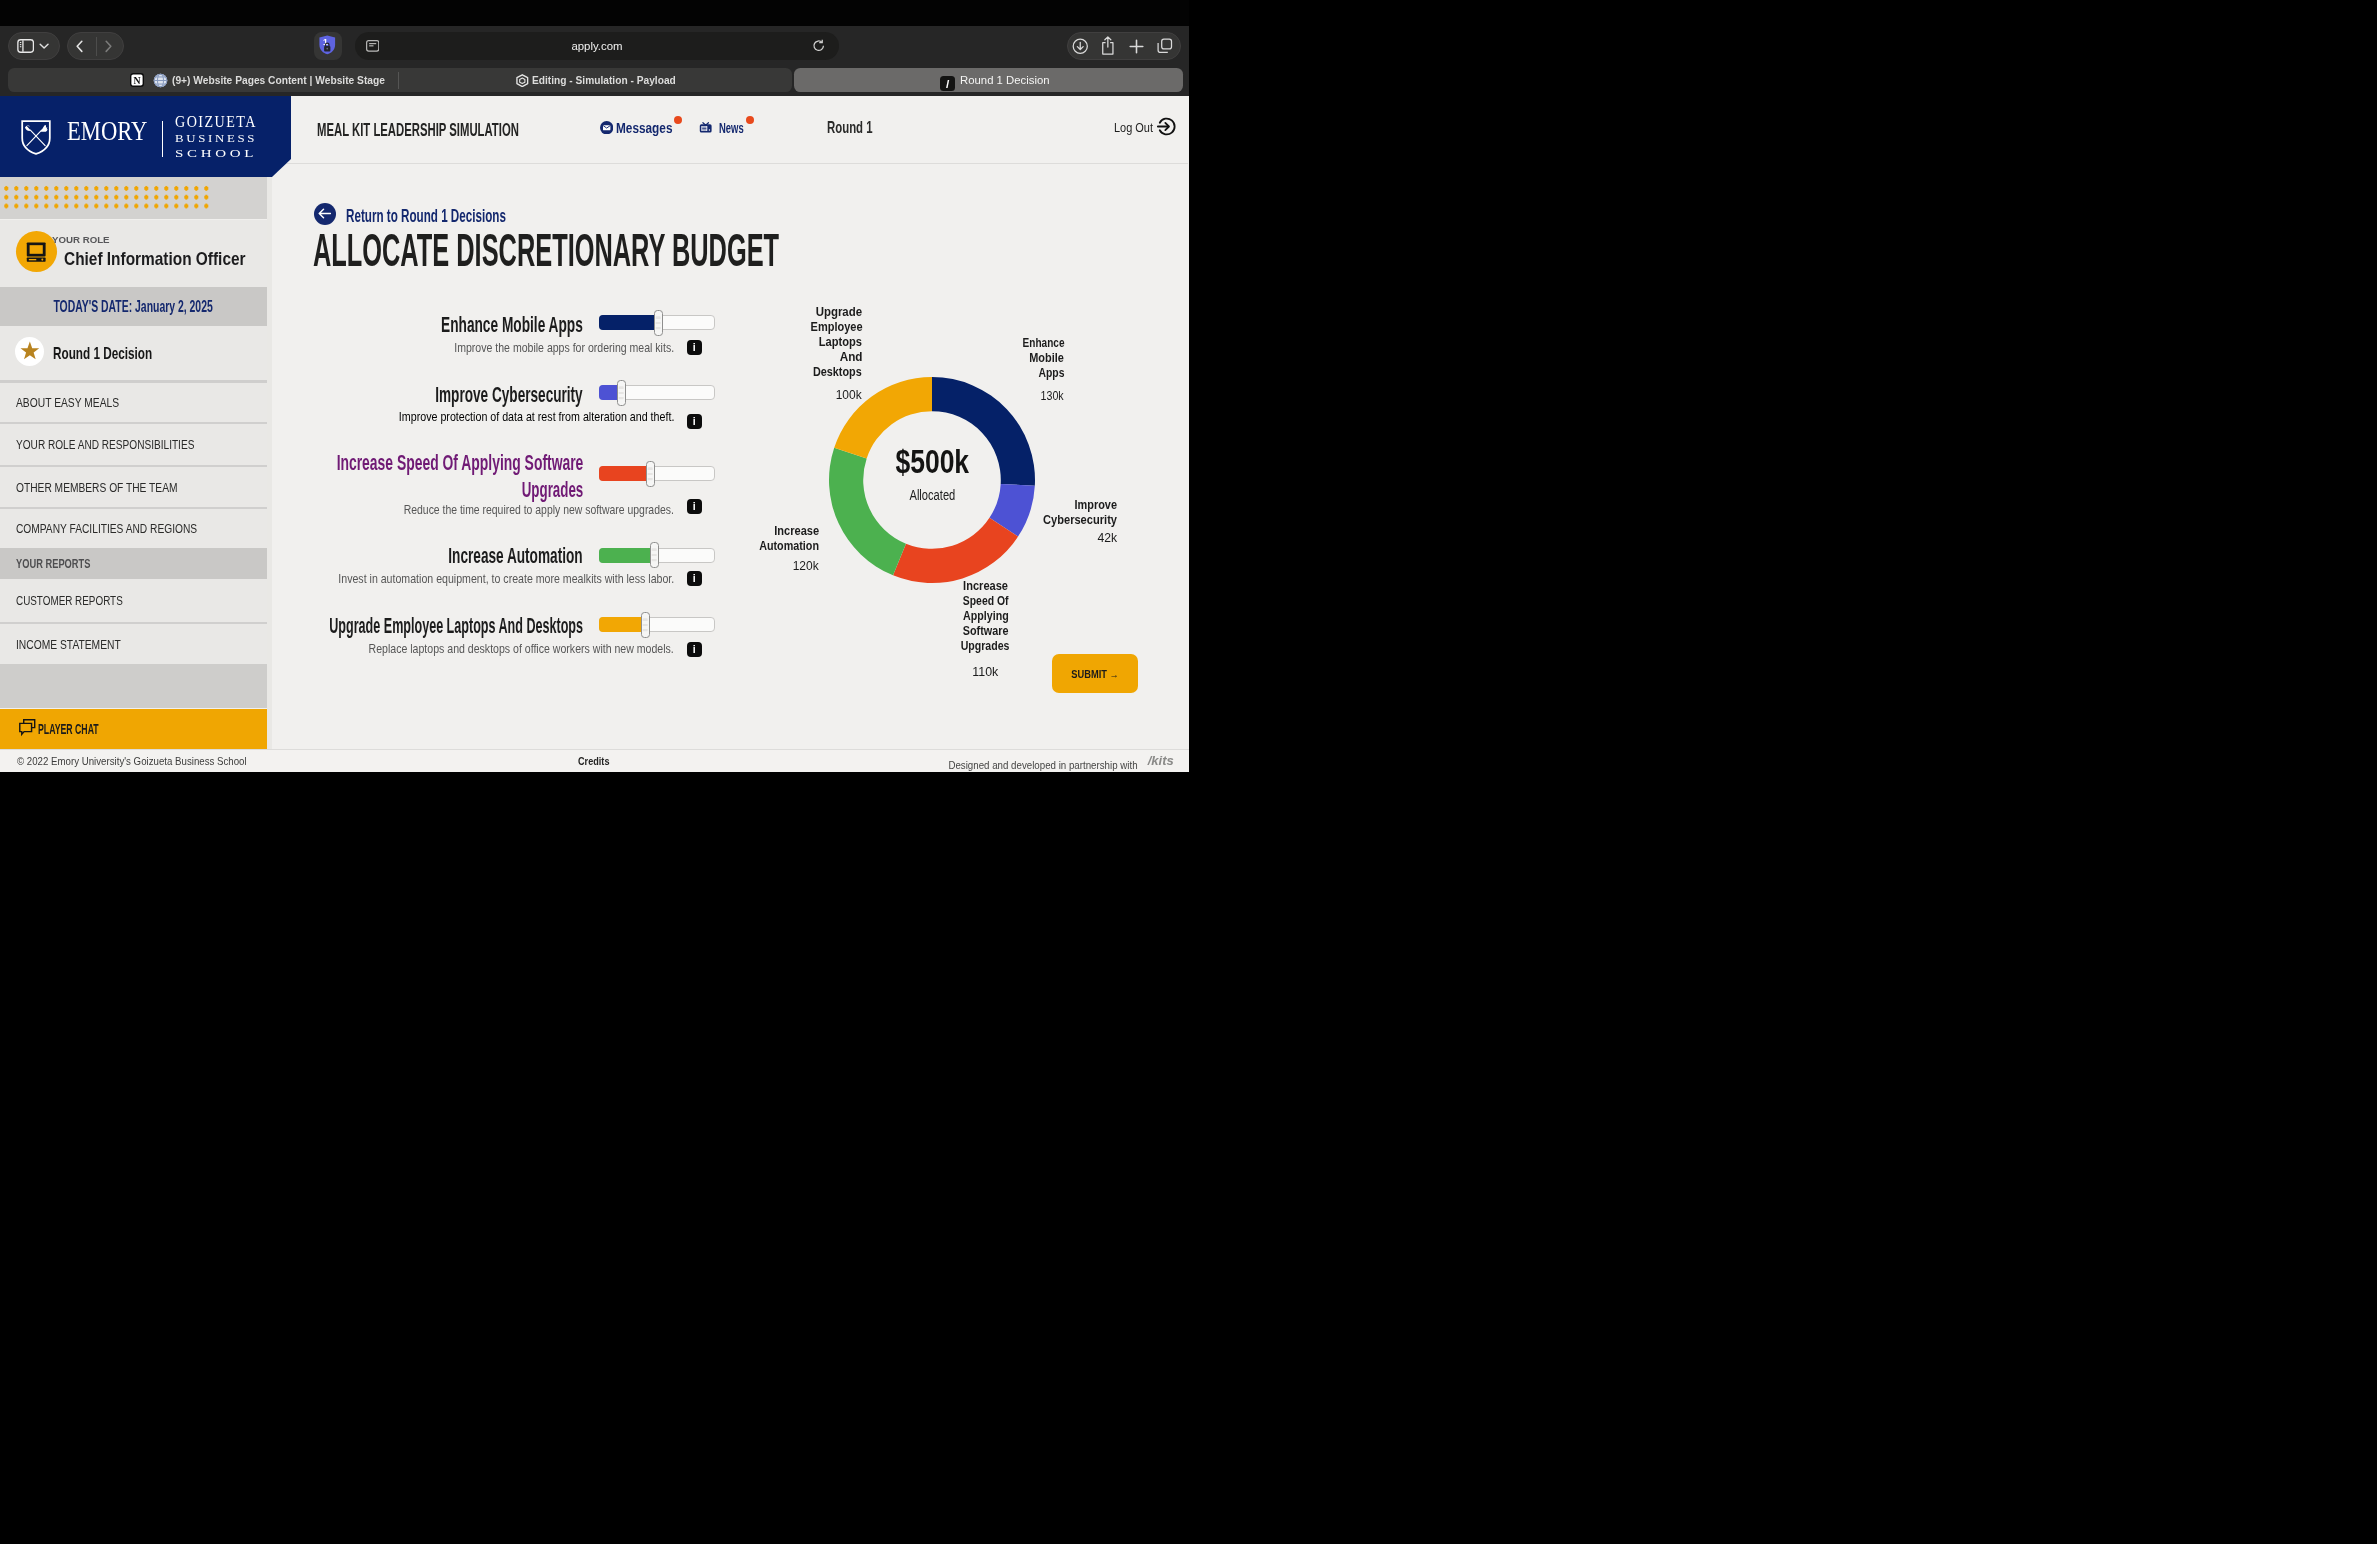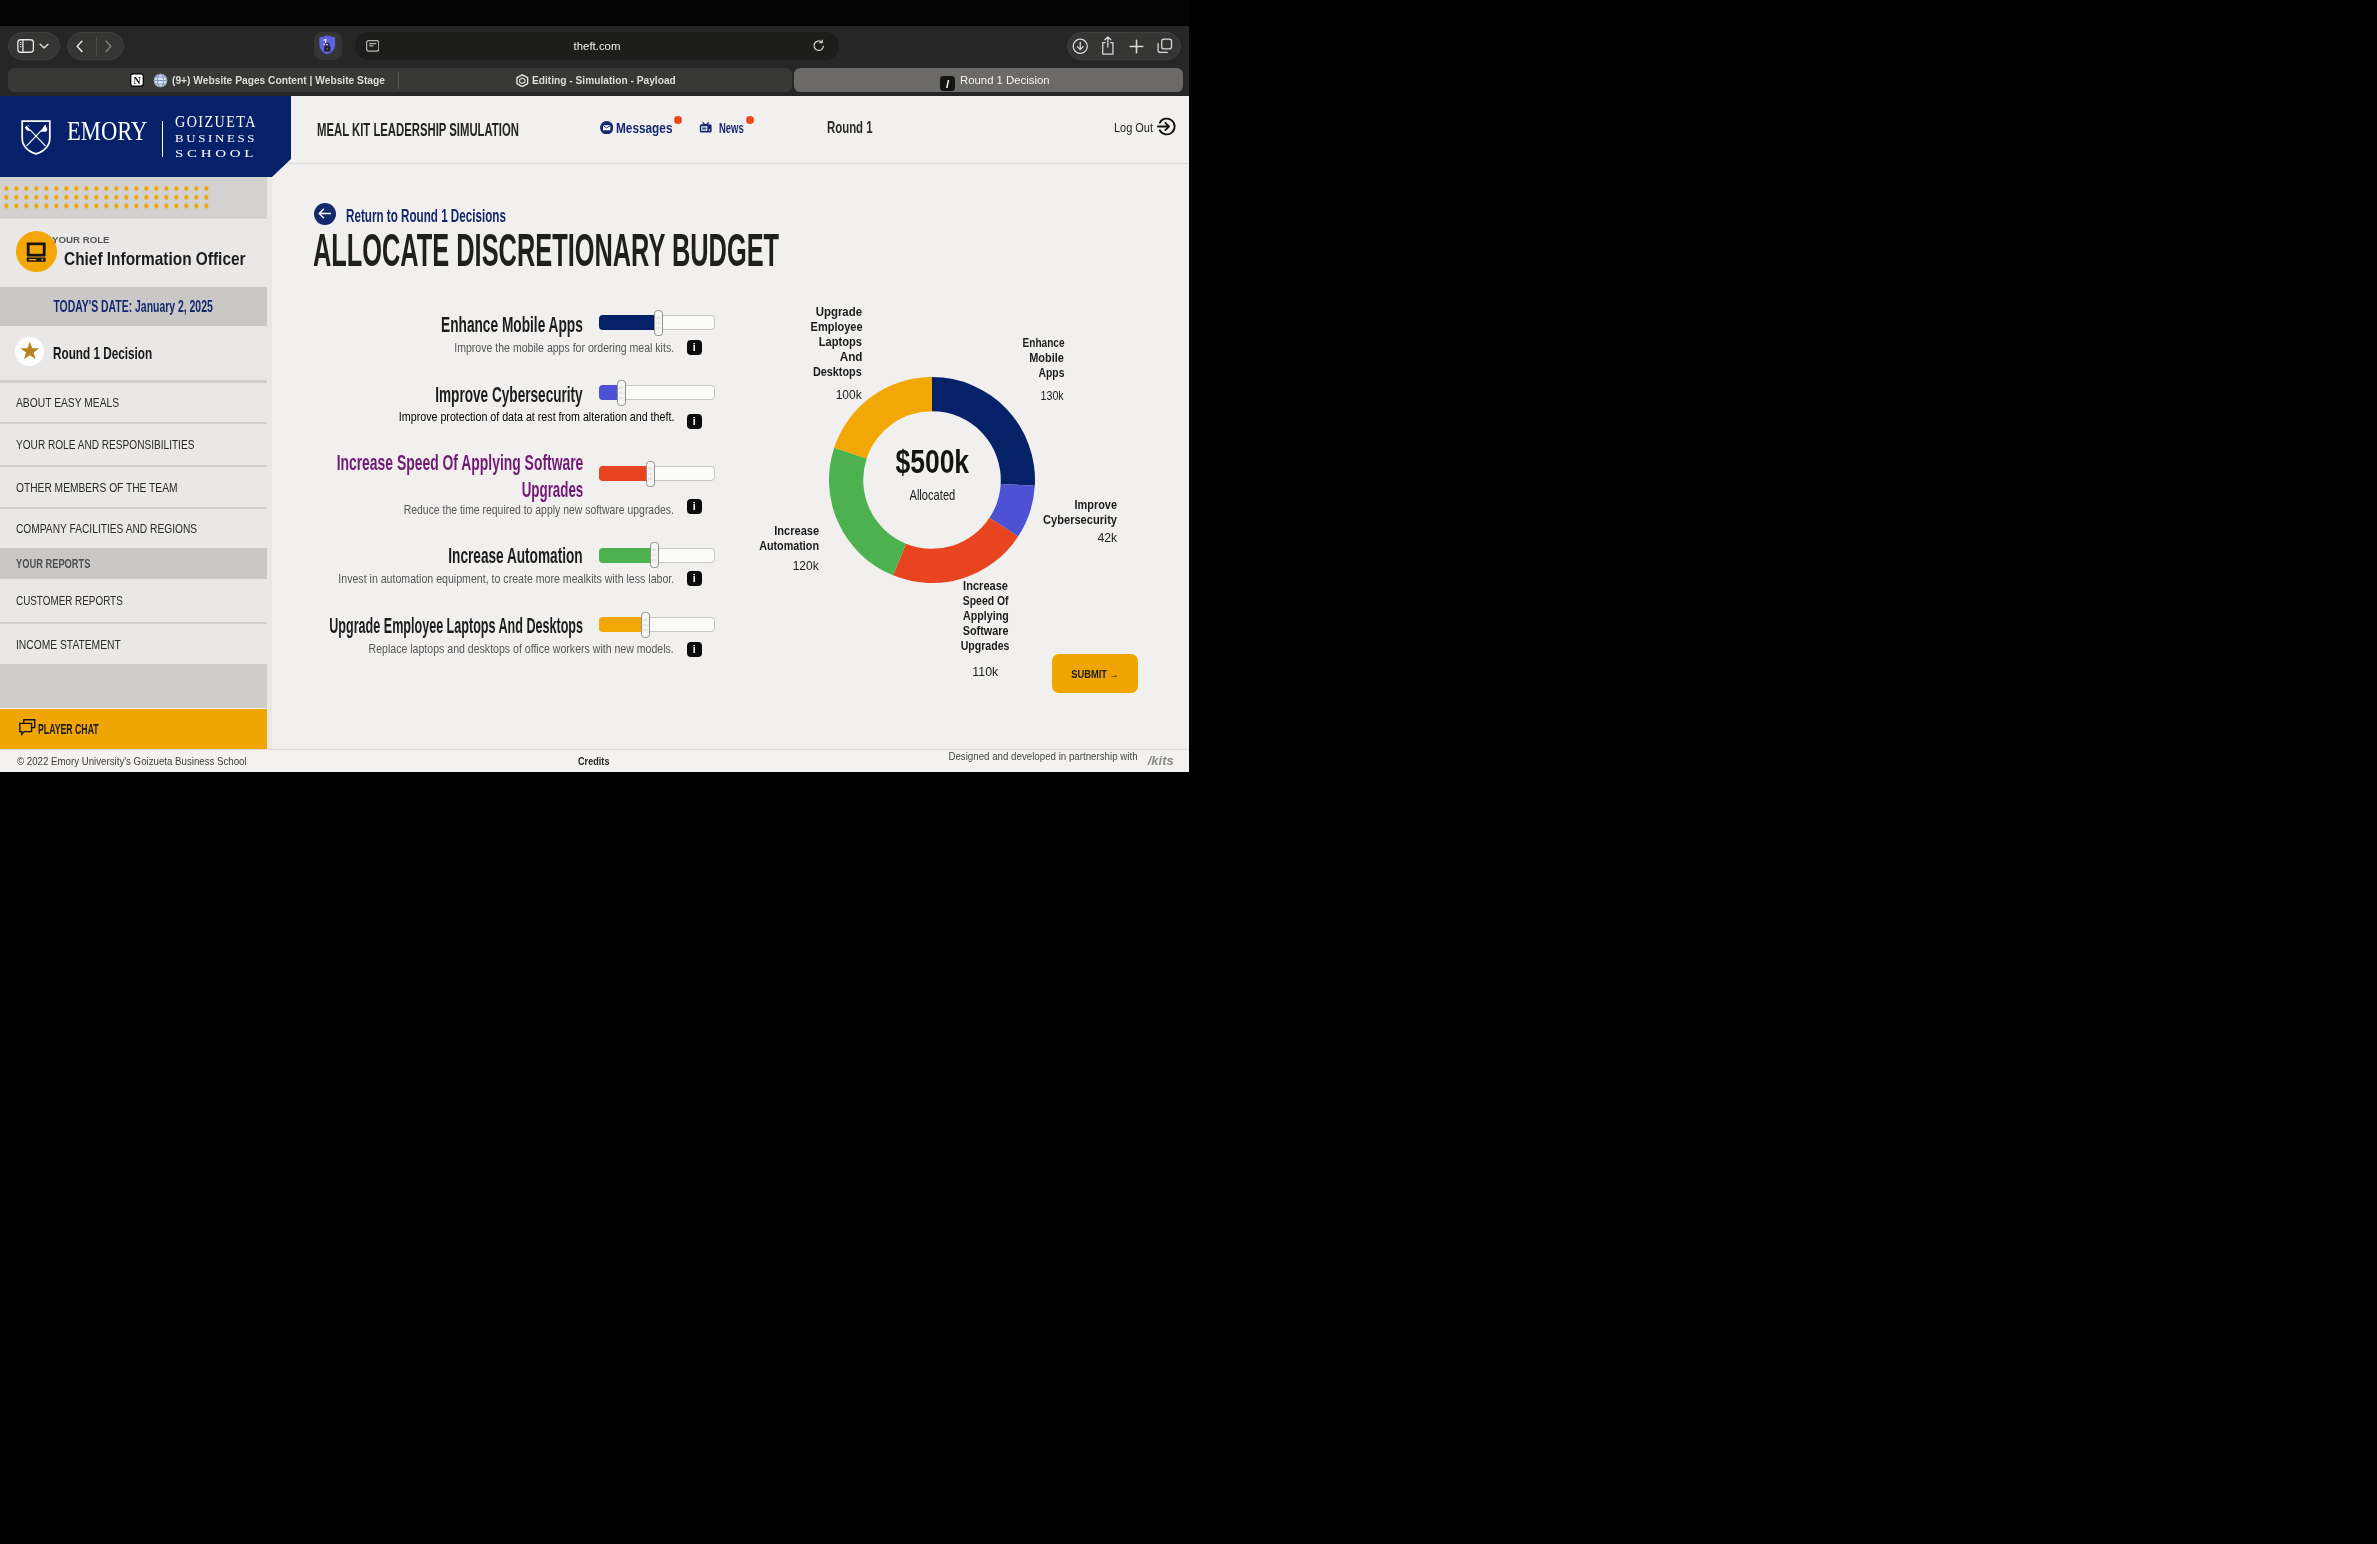--- a/index.html
+++ b/index.html
@@ -54,21 +54,21 @@
         <circle cx="0" cy="0.8" r="1.1" fill="#6d6f77"></circle>
       </g>
     </svg>
 
 <div class="abs" style="left:355px;top:32px;width:484px;height:28px;border-radius:14px;background:#1d1d1c;"></div>
 <svg class="abs" style="left:366px;top:40px;" width="13.4" height="11.8" viewBox="0 0 17 15" fill="none" stroke="#b9b9b8" stroke-width="1.5">
       <rect x="0.8" y="0.8" width="15.4" height="13.4" rx="2.6"></rect>
       <line x1="4" y1="4.6" x2="13" y2="4.6"></line>
       <line x1="4" y1="7.4" x2="9.5" y2="7.4"></line>
     </svg>
-<div class="abs flexc" style="left:355px;top:32px;width:484px;height:28px;justify-content:center;color:#f1f1f0;font-size:11.4px;">theft.com</div>
+<div class="abs flexc" style="left:355px;top:32px;width:484px;height:28px;justify-content:center;color:#f1f1f0;font-size:11.4px;">apply.com</div>
 <svg class="abs" style="left:812px;top:39px;" width="13.4" height="13.4" viewBox="0 0 17 17" fill="none" stroke="#cfcfce" stroke-width="1.6">
       <path d="M14.5 8.5 a6 6 0 1 1 -1.8 -4.3"></path>
       <path d="M13 0.8 L13 4.6 L9.2 4.6" fill="none"></path>
     </svg>
 
 <div class="abs" style="left:1067px;top:32px;width:114px;height:28px;border-radius:14px;background:#353534;border:0.8px solid #403f3f;"></div>
 <svg class="abs" style="left:1072px;top:38px;" width="16.5" height="16.5" viewBox="0 0 21 21" fill="none" stroke="#dadada" stroke-width="1.6">
       <circle cx="10.5" cy="10.5" r="9"></circle>
       <path d="M10.5 5.5 L10.5 14.5 M6.8 11 L10.5 14.7 L14.2 11" stroke-linecap="round" stroke-linejoin="round"></path>
     </svg>
@@ -245,21 +245,21 @@
       <span class="fit" style="--tw:61px;--sx:0.6239">PLAYER CHAT</span>
     </div>
 
 <div class="abs" style="left:0;top:749px;width:1189px;height:23px;background:#f3f2f0;border-top:0.8px solid #dddcda;"></div>
 <div class="abs flexc" style="left:16.5px;top:749px;height:23px;color:#3c3c3b;font-size:11.8px;">
       <span class="fit" style="--tw:230px;--sx:0.8208">© 2022 Emory University's Goizueta Business School</span>
     </div>
 <div class="abs flexc" style="left:578px;top:749px;height:23px;color:#242423;font-size:11.8px;font-weight:bold;">
       <span class="fit" style="--tw:31px;--sx:0.7739">Credits</span>
     </div>
-<div class="abs" style="right:51px;top:749px;width:472px;height:23px;display:flex;align-items:flex-start;justify-content:flex-end;color:#454544;font-size:11.8px;">
+<div class="abs" style="right:51px;top:749px;width:472px;height:23px;display:flex;align-items:flex-end;justify-content:flex-end;color:#454544;font-size:11.8px;">
       <span class="fit or" style="--tw:189px;--sx:0.8240">Designed and developed in partnership with</span>
     </div>
     <div class="abs" style="right:15px;top:749px;width:79px;height:23px;display:flex;align-items:center;justify-content:flex-end;color:#8a8a88;font-size:13.4px;font-weight:bold;font-style:italic;">
       <span class="fit or" style="--tw:33px;--sx:0.9765">/kits</span>
     </div>
 
 <div class="abs" style="left:314px;top:203px;width:22px;height:22px;border-radius:50%;background:#14286e;"></div>
 <svg class="abs" style="left:318px;top:208px;" width="13.4" height="11" viewBox="0 0 17 14" fill="none" stroke="#fff" stroke-width="1.8" stroke-linecap="round" stroke-linejoin="round">
       <path d="M16 7 L1.5 7 M7 1.5 L1.5 7 L7 12.5"></path>
     </svg>

